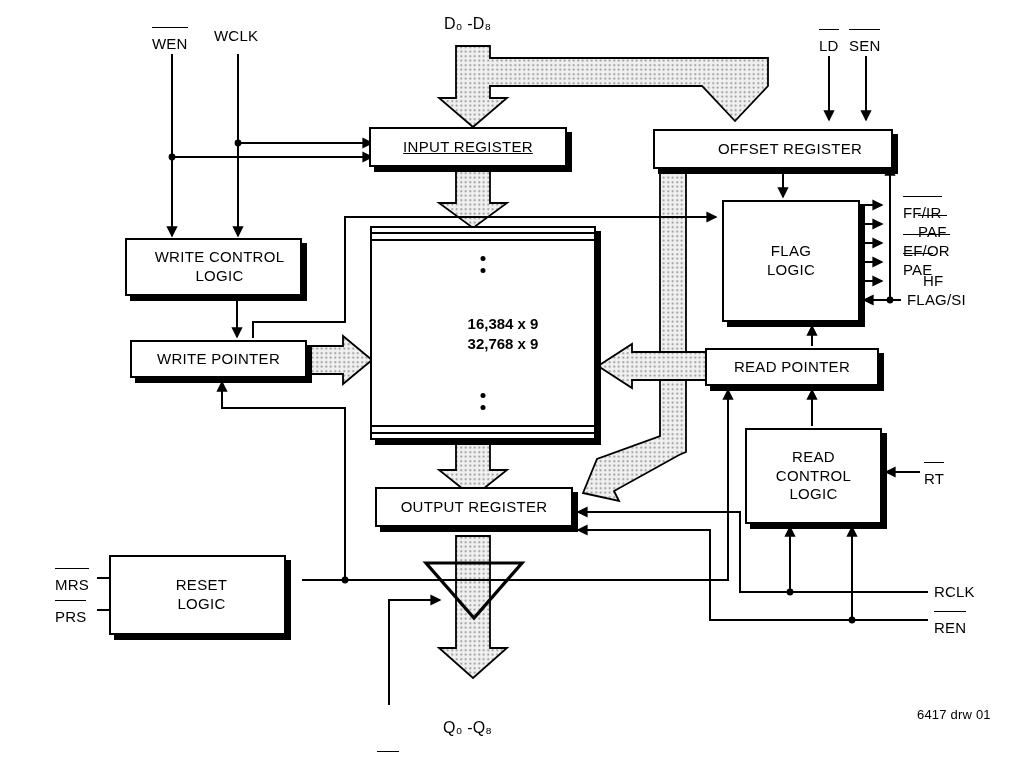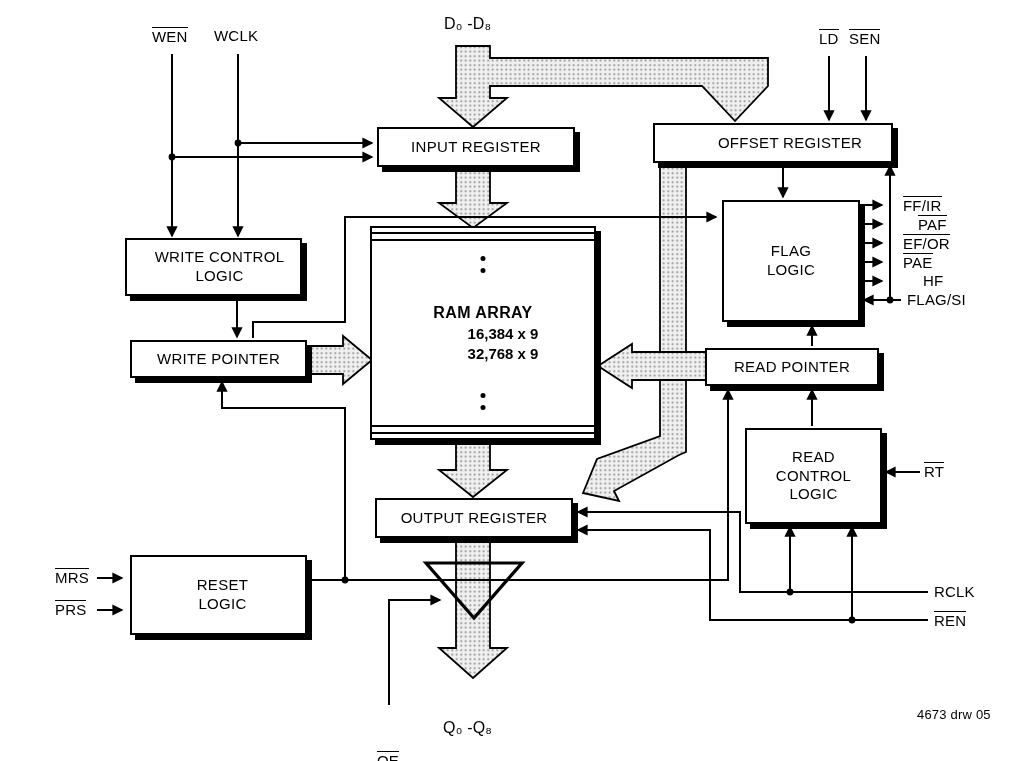--- a/index.html
+++ b/index.html
@@ -13,21 +13,21 @@
     border:2.5px solid #000; box-shadow:5px 5px 0 #000;
     display:flex; align-items:center; justify-content:center; text-align:center; z-index:2;
   }
   .box-label { white-space:pre-line; font-size:15px; letter-spacing:.3px; line-height:1.25; }
   .ram-center { position:absolute; left:0; right:0; top:50%; transform:translateY(-50%); text-align:center; font-weight:bold; }
   .ram-title { font-size:16px; letter-spacing:.4px; margin-bottom:2px; }
   .ram-size { font-size:15px; line-height:1.3;margin-left:40px; }
   .ram-rule { position:absolute; left:0; right:0; border-top:2px solid #000; }
   .ram-dot { position:absolute; left:50%; transform:translateX(-50%); width:5px; height:5px; background:#000; border-radius:50%; }
   .sig { position:absolute; font-size:15px; white-space:nowrap; z-index:3; letter-spacing:.2px; }
-  .ov { display:inline-block; border-top:1.7px solid #000; padding-top:1px; line-height:1.1;text-align:right; }
+  .ov { display:inline-block; border-top:1.7px solid #000; padding-top:8px; line-height:1.1;text-align:right; }
   .small { font-size:13px; }
   .bus16 { font-size:16px; }
 </style>
 </head>
 <body>
 
 <div class="stage">
 
   <svg class="wires" width="1030" height="761" viewBox="0 0 1030 761">
     <defs>
@@ -86,25 +86,25 @@
       <circle cx="238" cy="143" r="3.4"></circle>
       <circle cx="345" cy="580" r="3.4"></circle>
       <circle cx="790" cy="592" r="3.4"></circle>
       <circle cx="852" cy="620" r="3.4"></circle>
       <circle cx="890" cy="300" r="3.4"></circle>
     </g>
 
     <polygon points="426,563 522,563 474,618" fill="none" stroke="#000" stroke-width="3.2" stroke-linejoin="miter"></polygon>
   </svg>
 
-  <div class="box" style="left:377px; top:127px; width:198px; height:40px;">
+  <div class="box" style="left:369px; top:127px; width:198px; height:40px;text-decoration:underline;">
     <span class="box-label">INPUT REGISTER</span>
   </div>
 
-  <div class="box" style="left:653px; top:123px; width:240px; height:40px;padding-left:34px;">
+  <div class="box" style="left:653px; top:129px; width:240px; height:40px;padding-left:34px;">
     <span class="box-label">OFFSET REGISTER</span>
   </div>
 
   <div class="box" style="left:125px; top:238px; width:177px; height:58px;padding-left:12px;">
     <span class="box-label">WRITE CONTROL
 LOGIC</span>
   </div>
 
   <div class="box" style="left:130px; top:340px; width:177px; height:38px;">
     <span class="box-label">WRITE POINTER</span>
@@ -113,46 +113,45 @@
   <div class="box" style="left:370px; top:226px; width:226px; height:214px;">
     <div class="ram-rule" style="top:4px;"></div>
     <div class="ram-rule" style="top:11px;"></div>
     <div class="ram-rule" style="bottom:4px;"></div>
     <div class="ram-rule" style="bottom:11px;"></div>
     <div class="ram-dot" style="top:28px;"></div>
     <div class="ram-dot" style="top:40px;"></div>
     <div class="ram-dot" style="bottom:40px;"></div>
     <div class="ram-dot" style="bottom:28px;"></div>
     <div class="ram-center">
-      <div class="ram-title">RAM ARRAY</div>
       <div class="ram-size">16,384 x 9</div>
       <div class="ram-size">32,768 x 9</div>
     </div>
   </div>
 
   <div class="box" style="left:722px; top:200px; width:138px; height:122px;">
     <span class="box-label">FLAG
 LOGIC</span>
   </div>
 
   <div class="box" style="left:705px; top:348px; width:174px; height:38px;">
     <span class="box-label">READ POINTER</span>
   </div>
 
   <div class="box" style="left:745px; top:428px; width:137px; height:96px;">
     <span class="box-label">READ
 CONTROL
 LOGIC</span>
   </div>
 
-  <div class="box" style="left:375px; top:498px; width:198px; height:40px;">
+  <div class="box" style="left:375px; top:487px; width:198px; height:40px;">
     <span class="box-label">OUTPUT REGISTER</span>
   </div>
 
-  <div class="box" style="left:130px; top:555px; width:177px; height:80px;padding-left:8px;">
+  <div class="box" style="left:109px; top:555px; width:177px; height:80px;padding-left:8px;">
     <span class="box-label">RESET
 LOGIC</span>
   </div>
 
   <div class="sig" style="left:152px; top:27px;"><span class="ov">WEN</span></div>
   <div class="sig" style="left:214px; top:27px;"><span>WCLK</span></div>
   <div class="sig bus16" style="left:444px; top:15px;"><span>D₀ -D₈</span></div>
   <div class="sig" style="left:819px; top:29px;"><span class="ov">LD</span></div>
   <div class="sig" style="left:849px; top:29px;"><span class="ov">SEN</span></div>
 
@@ -166,15 +165,15 @@
   <div class="sig" style="left:924px; top:462px;"><span class="ov">RT</span></div>
   <div class="sig" style="left:934px; top:583px;"><span>RCLK</span></div>
   <div class="sig" style="left:934px; top:611px;"><span class="ov">REN</span></div>
 
   <div class="sig" style="left:55px; top:568px;"><span class="ov">MRS</span></div>
   <div class="sig" style="left:55px; top:600px;"><span class="ov">PRS</span></div>
 
   <div class="sig" style="left:377px; top:751px;"><span class="ov">OE</span></div>
   <div class="sig bus16" style="left:443px; top:719px;"><span>Q₀ -Q₈</span></div>
 
-  <div class="sig small" style="left:917px; top:707px;"><span>4673 drw 05</span></div>
+  <div class="sig small" style="left:917px; top:707px;"><span>6417 drw 01</span></div>
 
 </div>
 
 </body></html>

